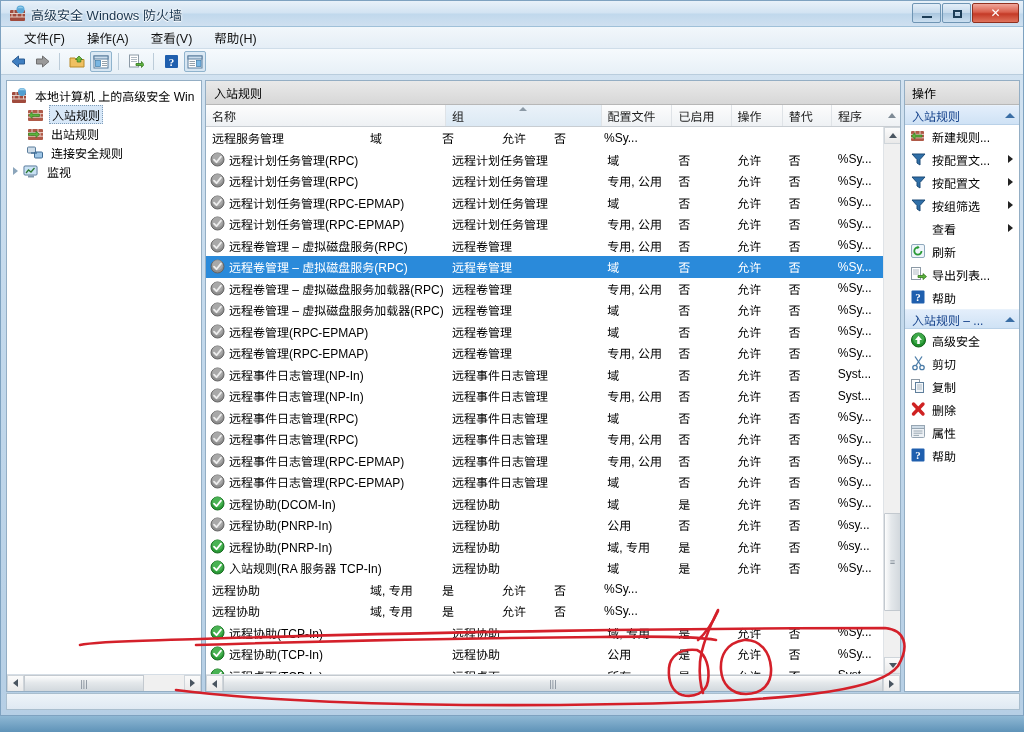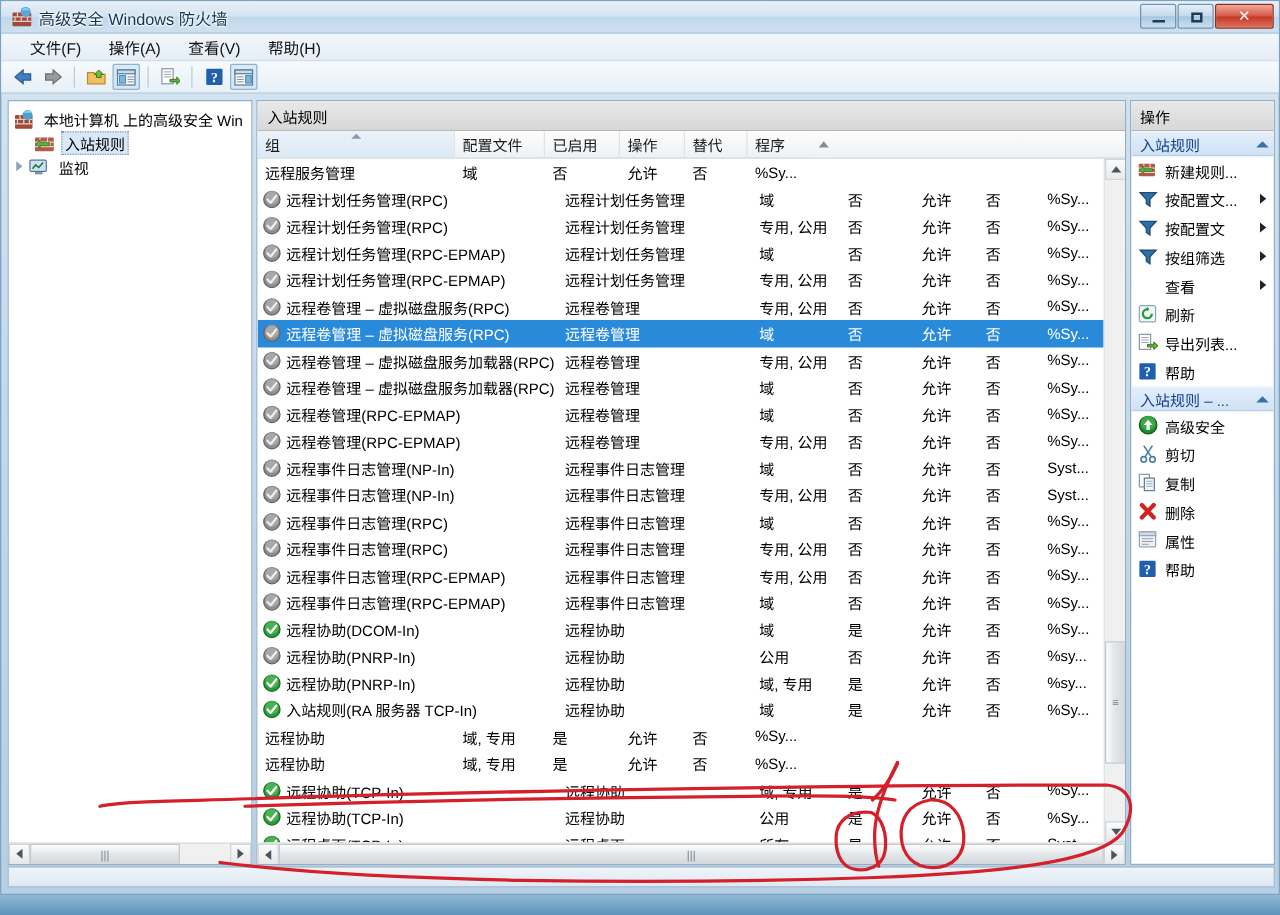--- a/index.html
+++ b/index.html
@@ -374,21 +374,49 @@
                   <line x1="3" y1="6.6" x2="3" y2="10.2"></line>
                     <line x1="8" y1="6.6" x2="8" y2="10.2"></line>
                     <line x1="13" y1="6.6" x2="13" y2="10.2"></line>
                 </g>
                 <path d="M14 5 L5 5 L5 2.5 L1 6.5 L5 10.5 L5 8 L14 8 Z" fill="#5cb33e" stroke="#357a1f" stroke-width=".8" transform="translate(1,3) scale(.82)"></path>
               </svg>
             </span>
             <span class="lbl">入站规则</span>
           </div>
 
-
+          <div class="tree-row" style="padding-left:20px">
+            <span class="tico">
+              <svg width="17" height="16" viewBox="0 0 17 16">
+                <rect x="1" y="3" width="15" height="11" rx="1" fill="#b05a48"></rect>
+                <g stroke="#e8d3cb" stroke-width="1">
+                  <line x1="1" y1="6.6" x2="16" y2="6.6"></line>
+                    <line x1="1" y1="10.2" x2="16" y2="10.2"></line>
+                  <line x1="5" y1="3" x2="5" y2="6.6"></line>
+                    <line x1="11" y1="3" x2="11" y2="6.6"></line>
+                  <line x1="3" y1="6.6" x2="3" y2="10.2"></line>
+                    <line x1="8" y1="6.6" x2="8" y2="10.2"></line>
+                    <line x1="13" y1="6.6" x2="13" y2="10.2"></line>
+                </g>
+                <path d="M2 5 L11 5 L11 2.5 L15 6.5 L11 10.5 L11 8 L2 8 Z" fill="#5cb33e" stroke="#357a1f" stroke-width=".8" transform="translate(0,3) scale(.82)"></path>
+              </svg>
+            </span>
+            <span class="lbl">出站规则</span>
+          </div>
+
+          <div class="tree-row" style="padding-left:20px">
+            <span class="tico">
+              <svg width="17" height="16" viewBox="0 0 17 16">
+                <rect x="0.5" y="2" width="8" height="6" rx="1" fill="#cfdde9" stroke="#5b7d9c"></rect>
+                <rect x="7.5" y="7" width="8" height="6" rx="1" fill="#9fc6e6" stroke="#3f6b94"></rect>
+                <line x1="4" y1="8" x2="10" y2="8" stroke="#3f6b94" stroke-width="1.3"></line>
+              </svg>
+            </span>
+            <span class="lbl">连接安全规则</span>
+          </div>
 
           <div class="tree-row" style="padding-left:4px">
             <span class="expander"></span>
             <span class="tico">
               <svg width="17" height="16" viewBox="0 0 17 16">
                 <rect x="1" y="2" width="13" height="9" rx="1" fill="#e9f2fa" stroke="#4a7399"></rect>
                 <rect x="2" y="3" width="11" height="7" fill="#c9e2f5"></rect>
                 <polyline points="3,9 5.5,6 8,8 11.5,4" fill="none" stroke="#2d7a33" stroke-width="1.3"></polyline>
                 <rect x="5" y="11.5" width="6" height="2" fill="#7e97ad"></rect>
               </svg>
@@ -406,20 +434,23 @@
             </div>
           <div class="sb-btn" style="position:absolute;right:0;">
               <span class="arrow-r"></span>
             </div>
         </div>
       </div>
 
       <div class="pane list-pane">
         <div class="list-caption">入站规则</div>
         <div class="list-header">
+          <div class="hcell" style="width:244px">
+              <span>名称</span>
+            </div>
           <div class="hcell sorted" style="width:158px">
               <span class="sort-arrow"></span>
               <span>组</span>
             </div>
           <div class="hcell" style="width:72px">
               <span>配置文件</span>
             </div>
           <div class="hcell" style="width:60px">
               <span>已启用</span>
             </div>

